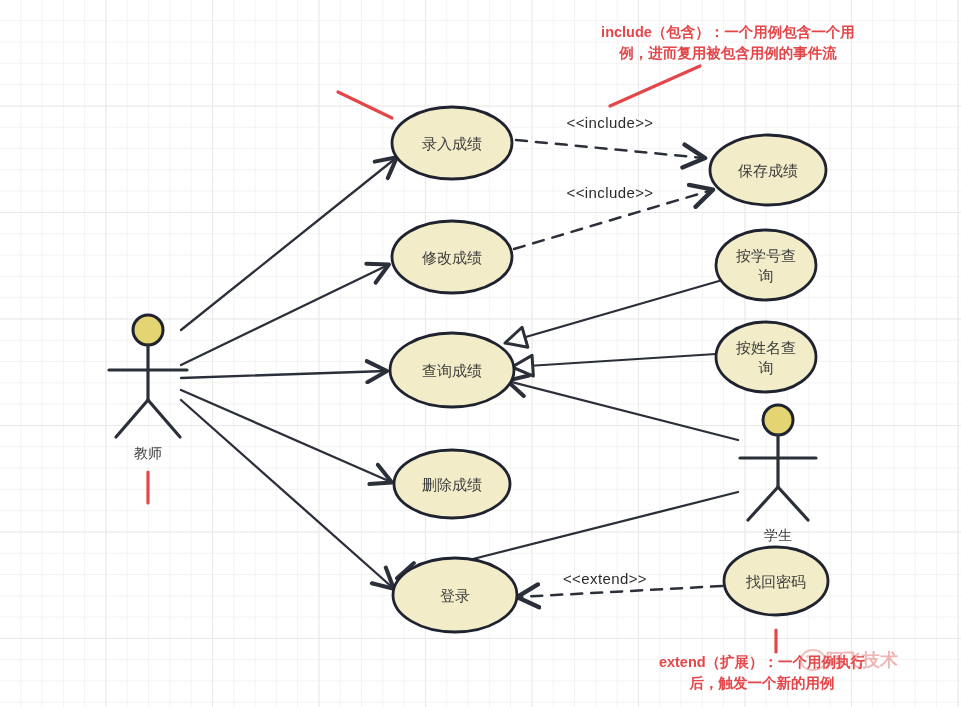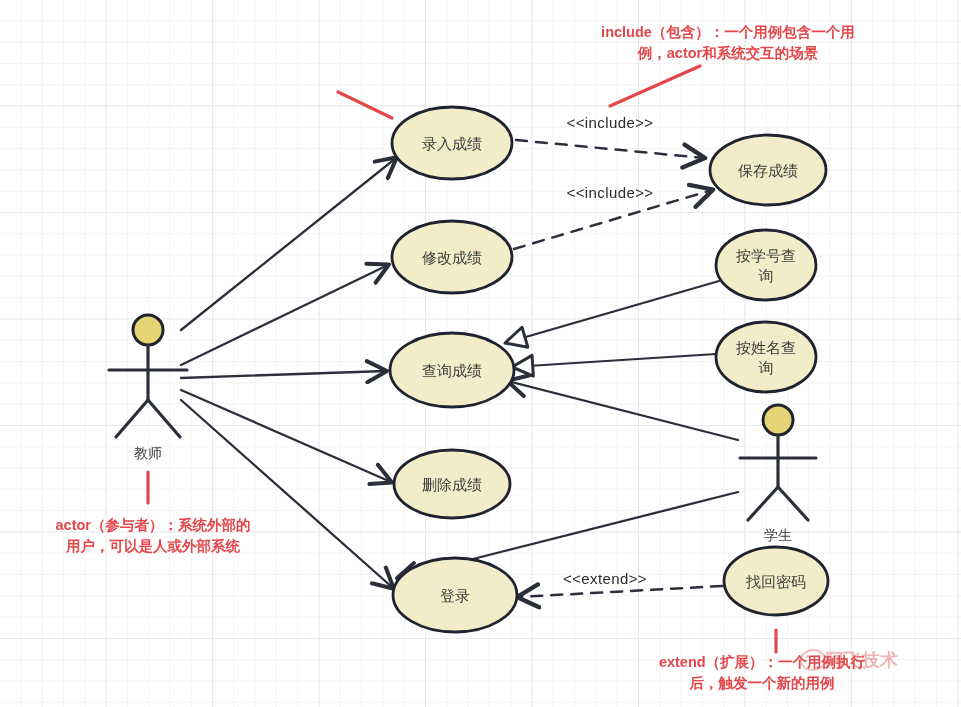--- a/index.html
+++ b/index.html
@@ -204,24 +204,22 @@
     <g stroke="#e4474a" stroke-width="3.2" stroke-linecap="round" fill="none">
       <line x1="338" y1="92" x2="392" y2="118"></line>
       <line x1="610" y1="106" x2="700" y2="66"></line>
       <line x1="148" y1="472" x2="148" y2="503"></line>
       <line x1="776" y1="630" x2="776" y2="652"></line>
     </g>
   </svg>
 
 
   <div class="note-text note-center" style="left:568px; top:22px; width:320px;">include（包含）：一个用例包含一个用
-例，actor和系统交互的场景</div>
-
-  <div class="note-text note-center" style="left:22px; top:515px; width:262px;">actor（参与者）：系统外部的
-用户，可以是人或外部系统</div>
+例，进而复用被包含用例的事件流</div>
+
 
   <div class="note-text note-center" style="left:617px; top:652px; width:290px;text-align:center;">extend（扩展）：一个用例执行
 后，触发一个新的用例</div>
 
   <div class="watermark" style="left:800px; top:648px;">
     <span class="wm-badge"></span>
     <span>阿飞技术</span>
   </div>
 
 </div>

